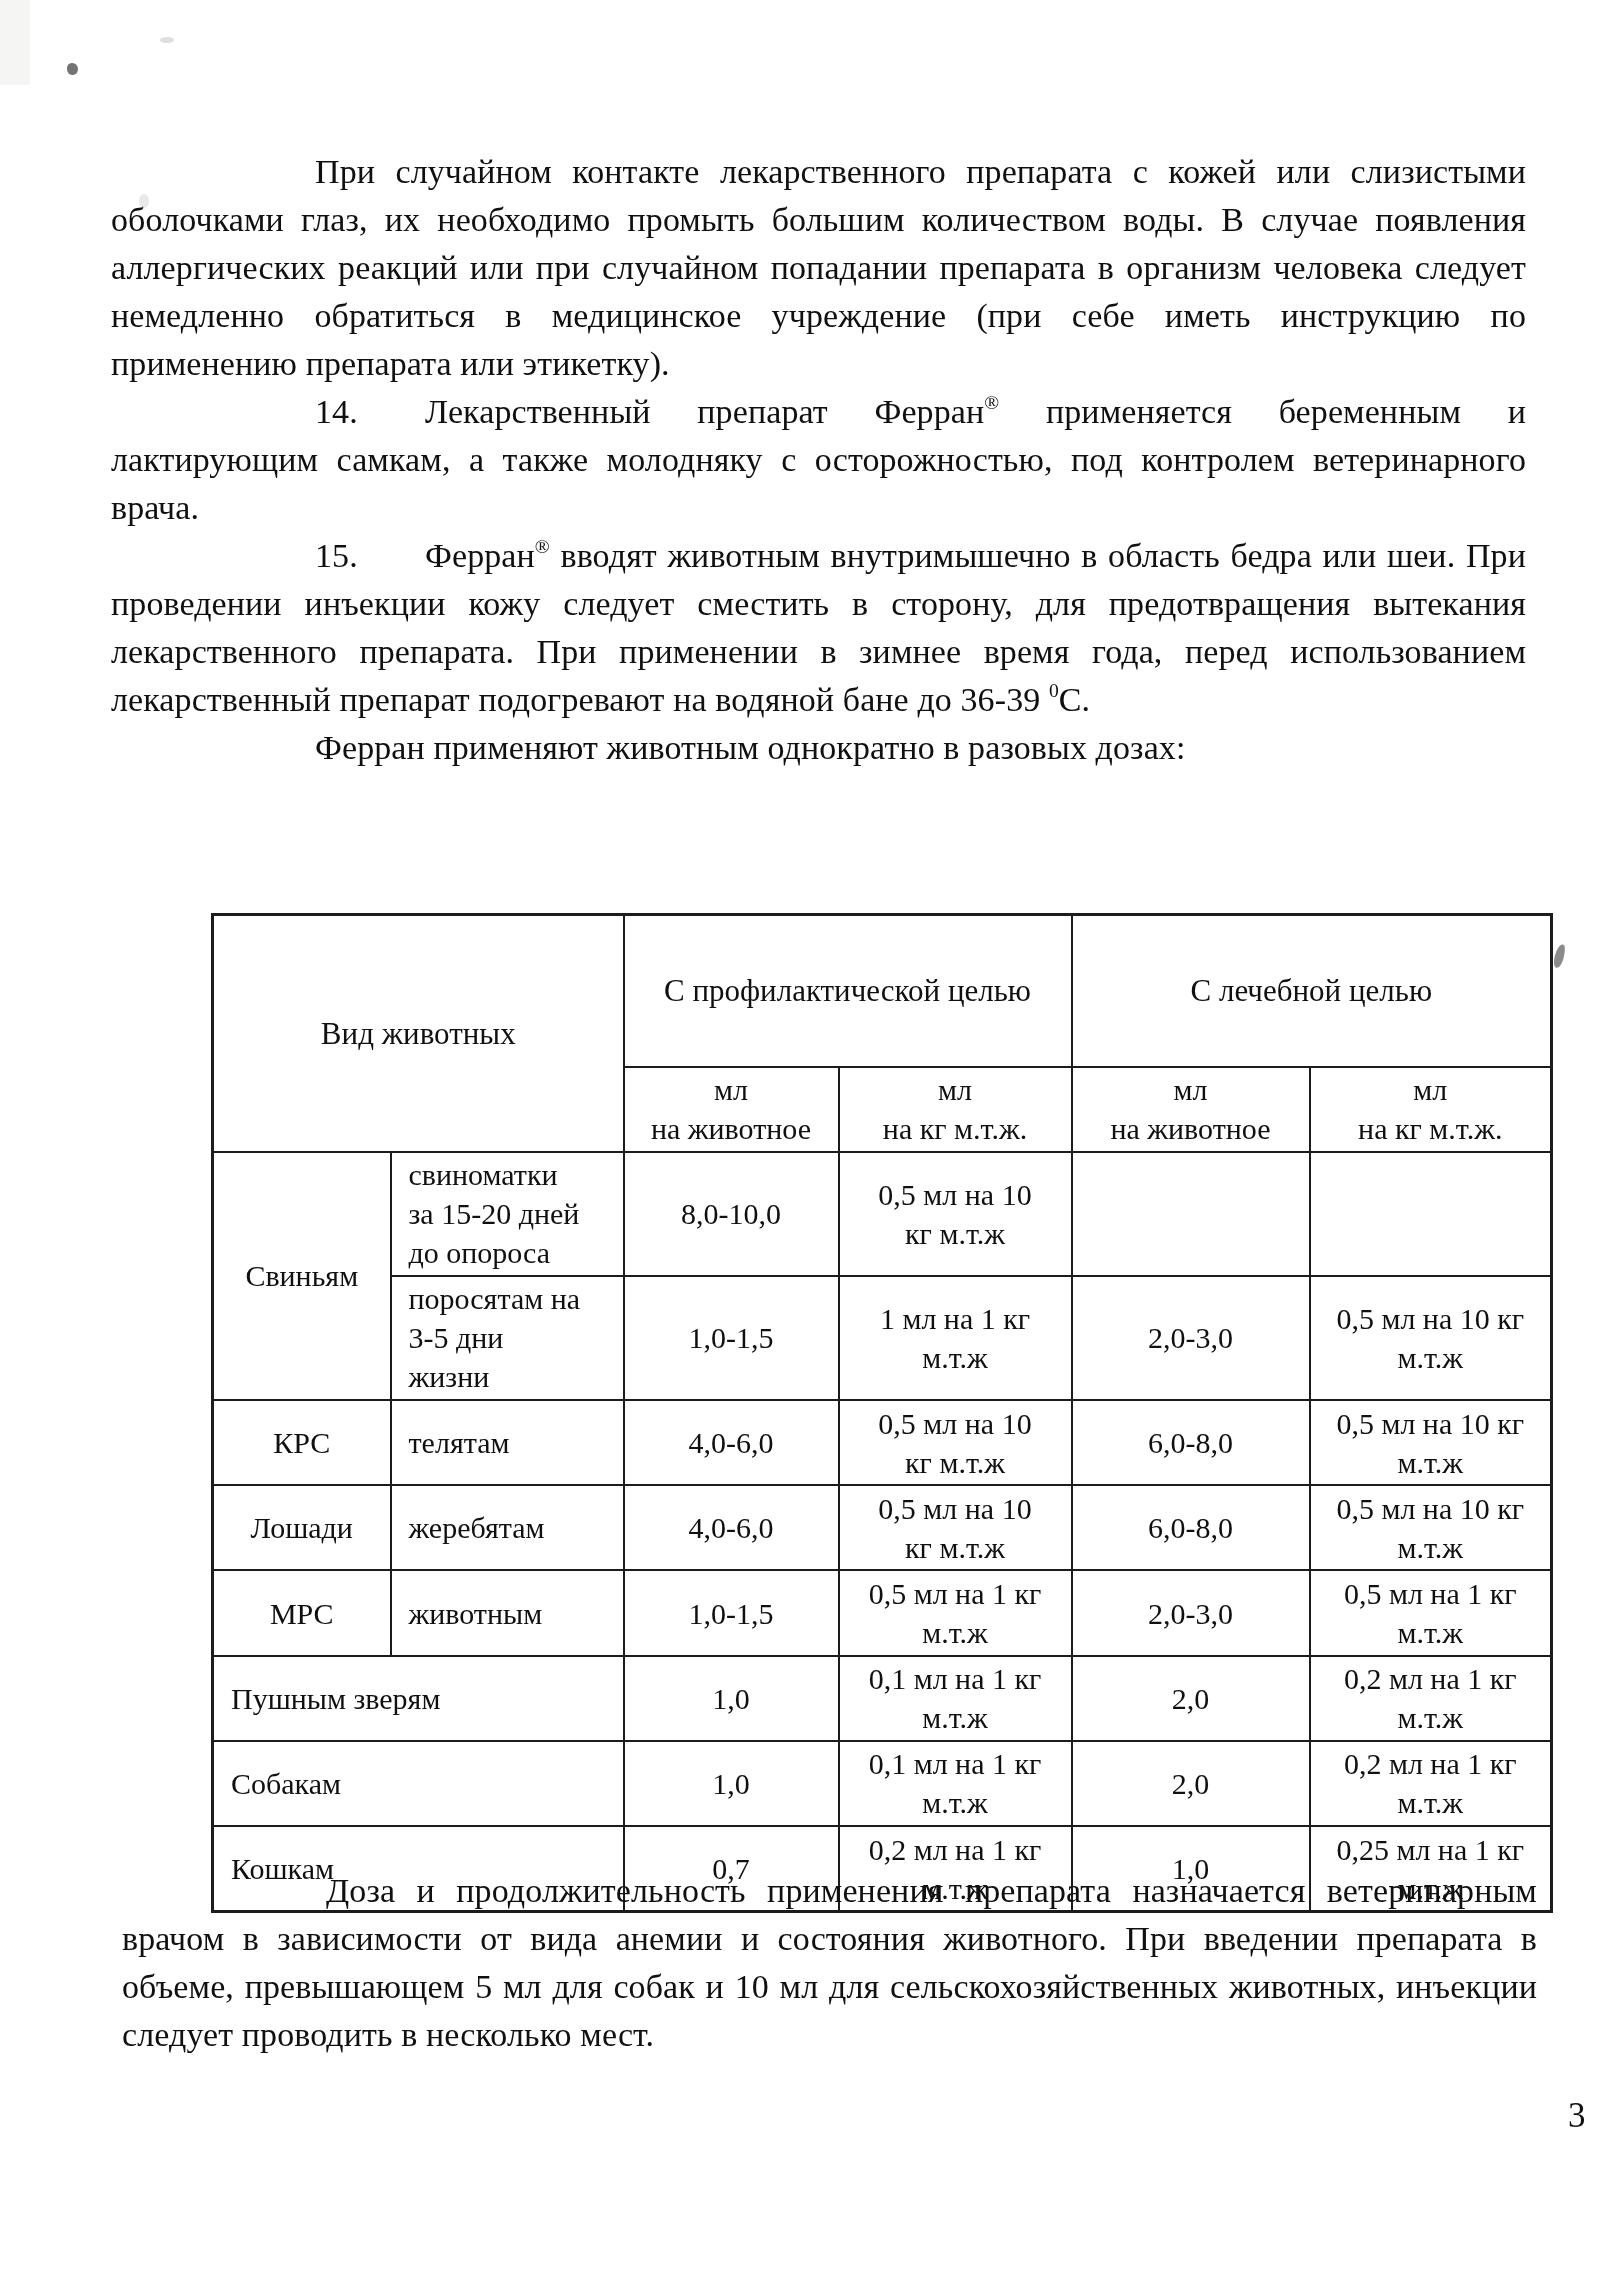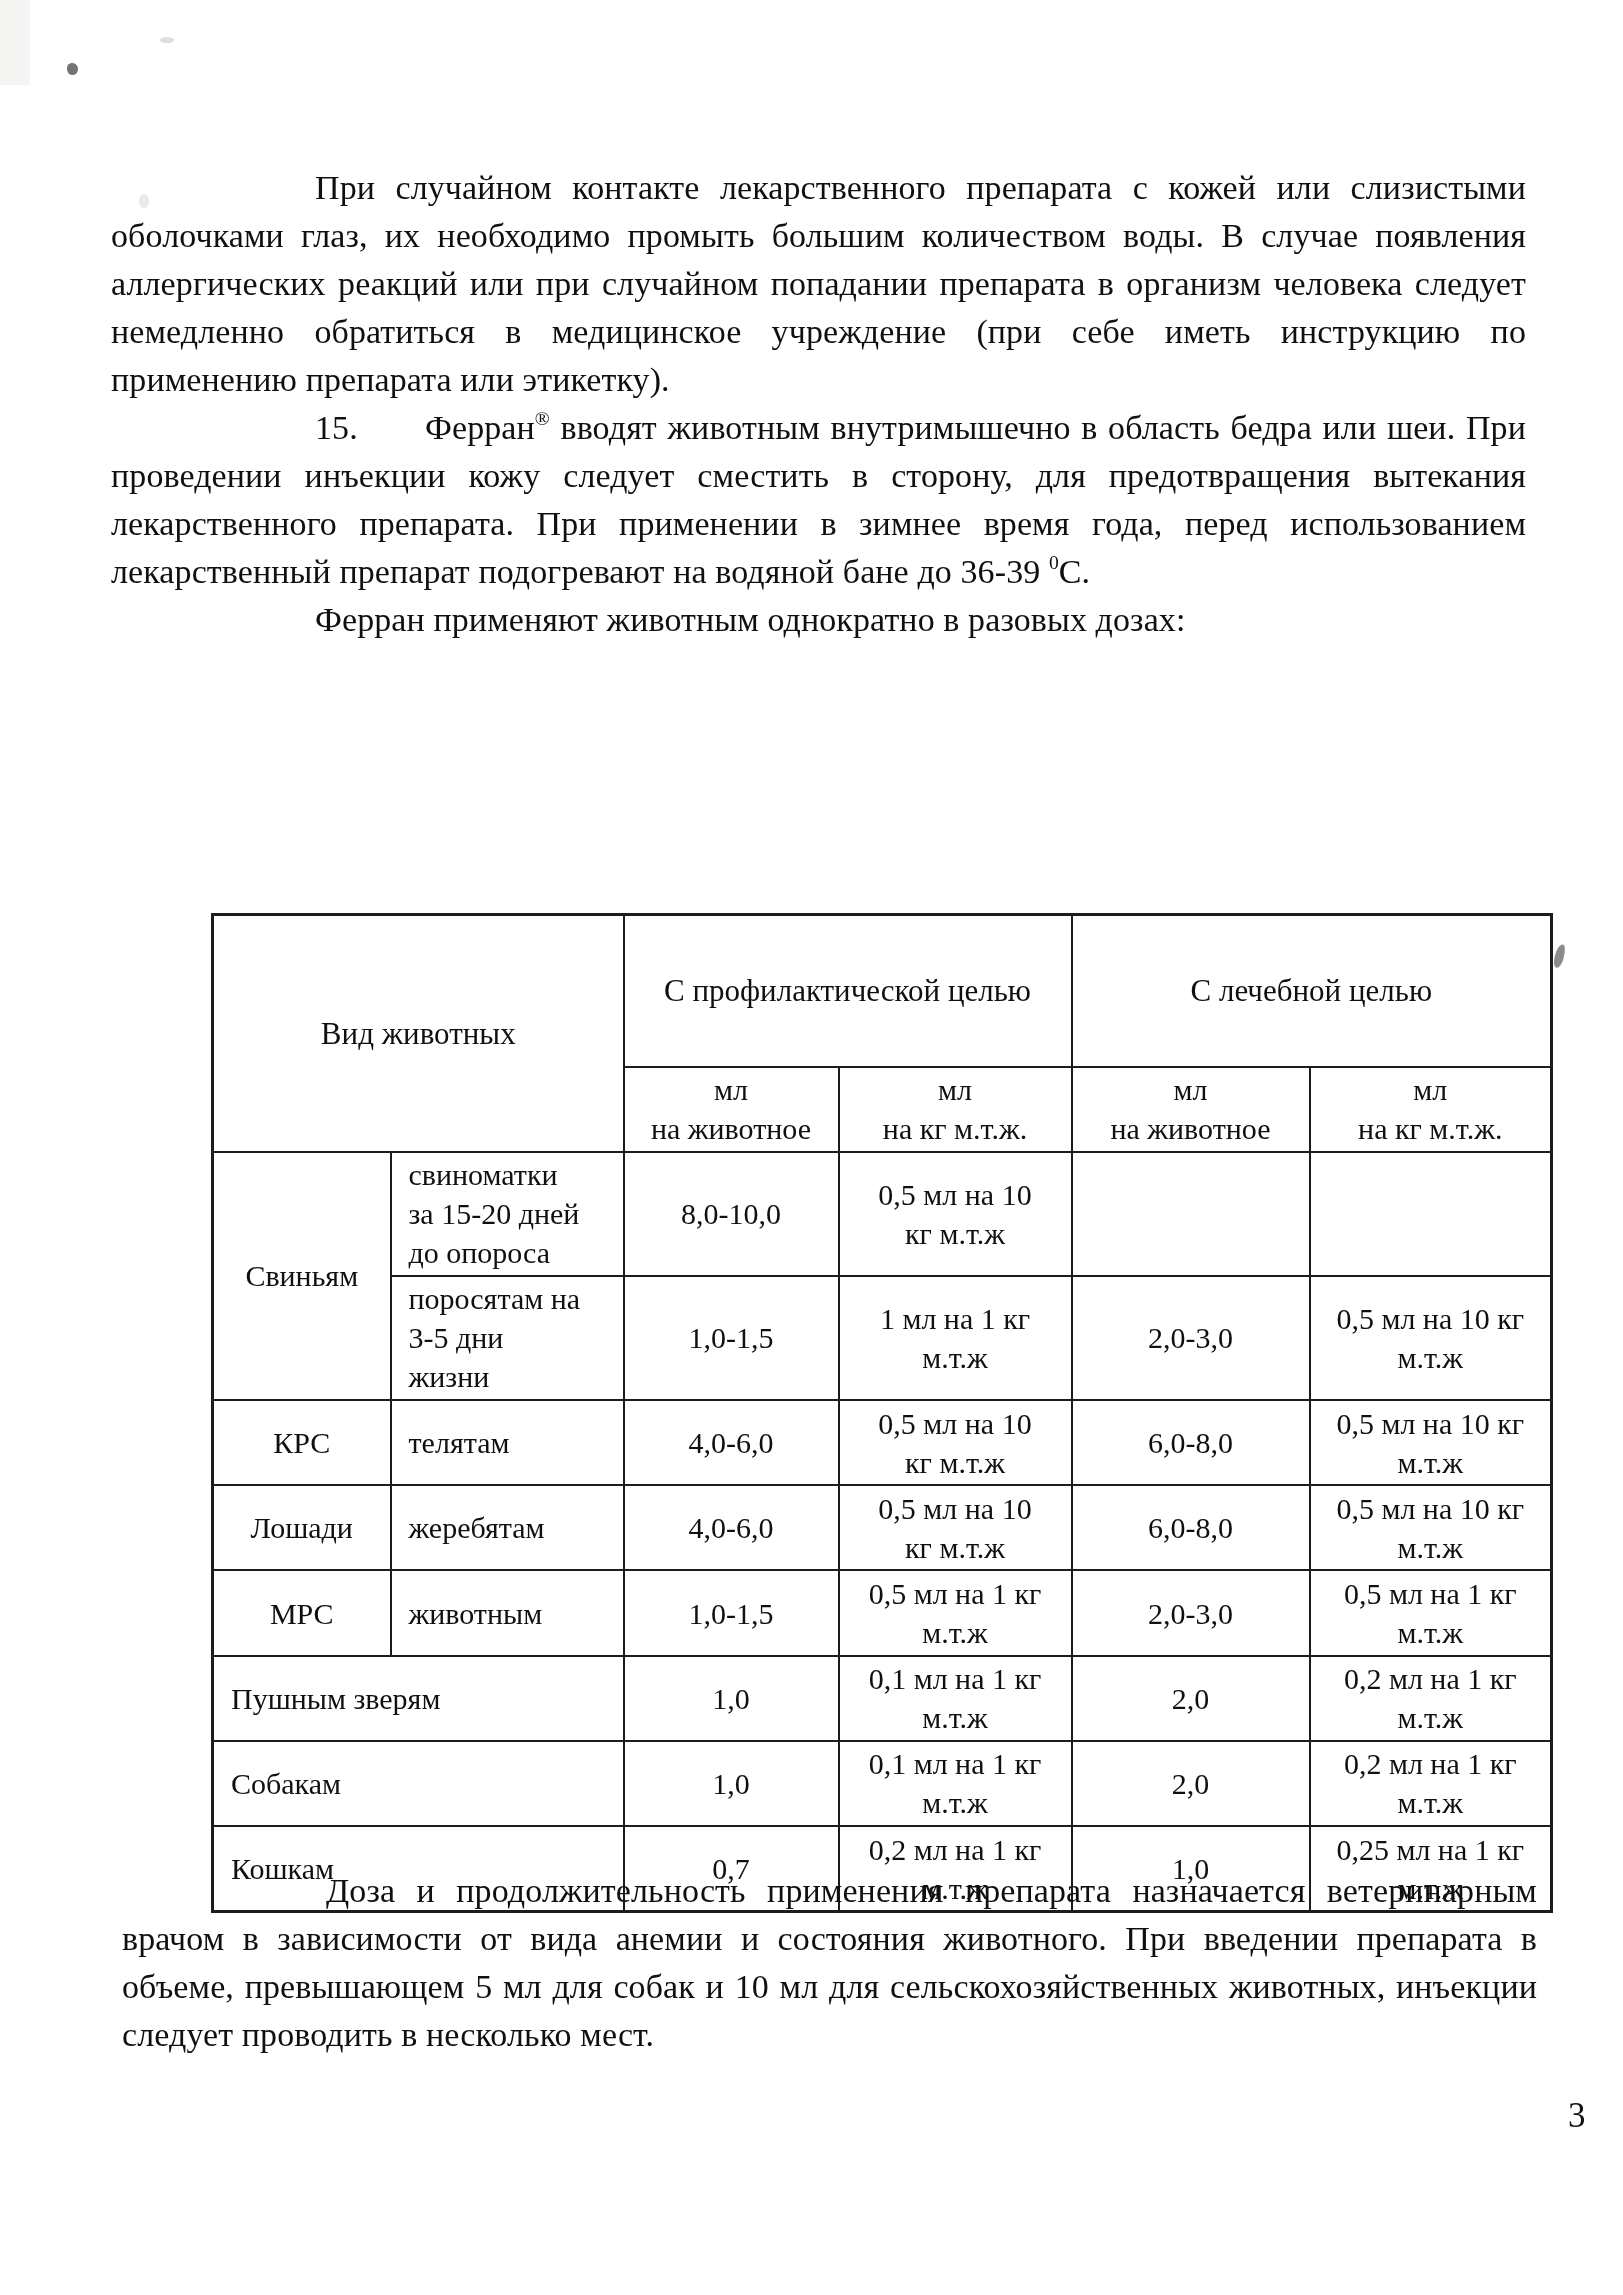--- a/index.html
+++ b/index.html
@@ -8,21 +8,21 @@
     width: 1623px;
     height: 2295px;
     background: #ffffff;
     font-family: "Liberation Serif", "DejaVu Serif", serif;
     color: #101010;
     overflow: hidden;
   }
   .textblock {
     position: absolute;
     left: 111px;
-    top: 164px;
+    top: 148px;
     width: 1415px;
   }
   .closing-block {
     position: absolute;
     left: 122px;
     top: 1867px;
     width: 1415px;
   }
   p.para {
     margin: 0;
@@ -87,20 +87,21 @@
               border-radius: 60% 40% 55% 45% / 55% 55% 45% 45%; transform: rotate(14deg); opacity: .8; }
 </style>
 </head>
 <body>
 
 <div class="page">
 
   <div class="textblock">
     <p class="para"><span>При случайном контакте лекарственного препарата с кожей или слизистыми оболочками глаз, их необходимо промыть большим количеством воды. В случае появления аллергических реакций или при случайном попадании препарата в организм человека следует немедленно обратиться в медицинское учреждение (при себе иметь инструкцию по применению препарата или этикетку).</span></p>
 
+    <p class="para"><span class="pnum">14.</span><span>Лекарственный препарат Ферран</span><sup class="reg">®</sup><span> применяется беременным и лактирующим самкам, а также молодняку с осторожностью, под контролем ветеринарного врача.</span></p>
 
     <p class="para"><span class="pnum">15.</span><span>Ферран</span><sup class="reg">®</sup><span> вводят животным внутримышечно в область бедра или шеи. При проведении инъекции кожу следует сместить в сторону, для предотвращения вытекания лекарственного препарата. При применении в зимнее время года, перед использованием лекарственный препарат подогревают на водяной бане до 36-39 </span><sup class="deg">0</sup><span>С.</span></p>
 
     <p class="para"><span>Ферран применяют животным однократно в разовых дозах:</span></p>
   </div>
 
   <table class="dose-table">
     <colgroup>
       <col style="width:178px">
         <col style="width:233px">

